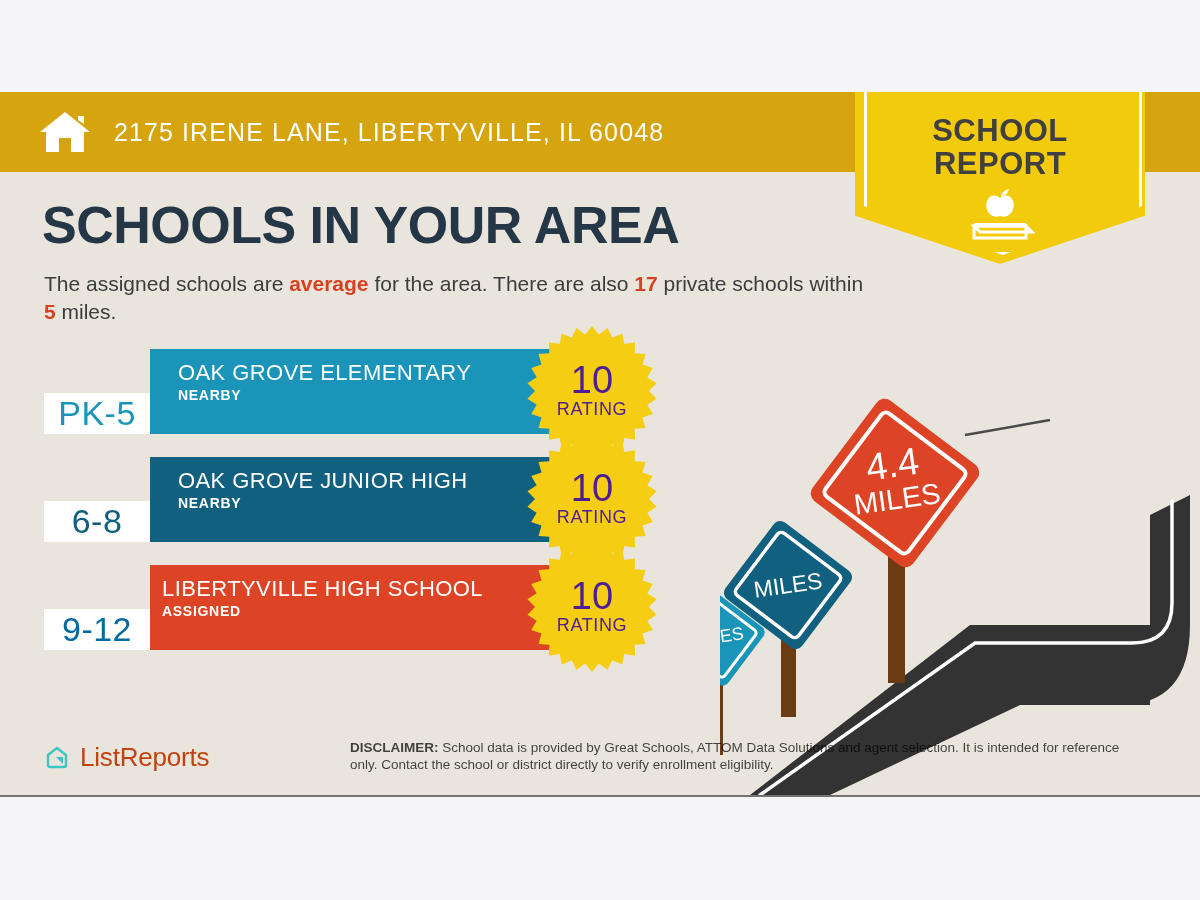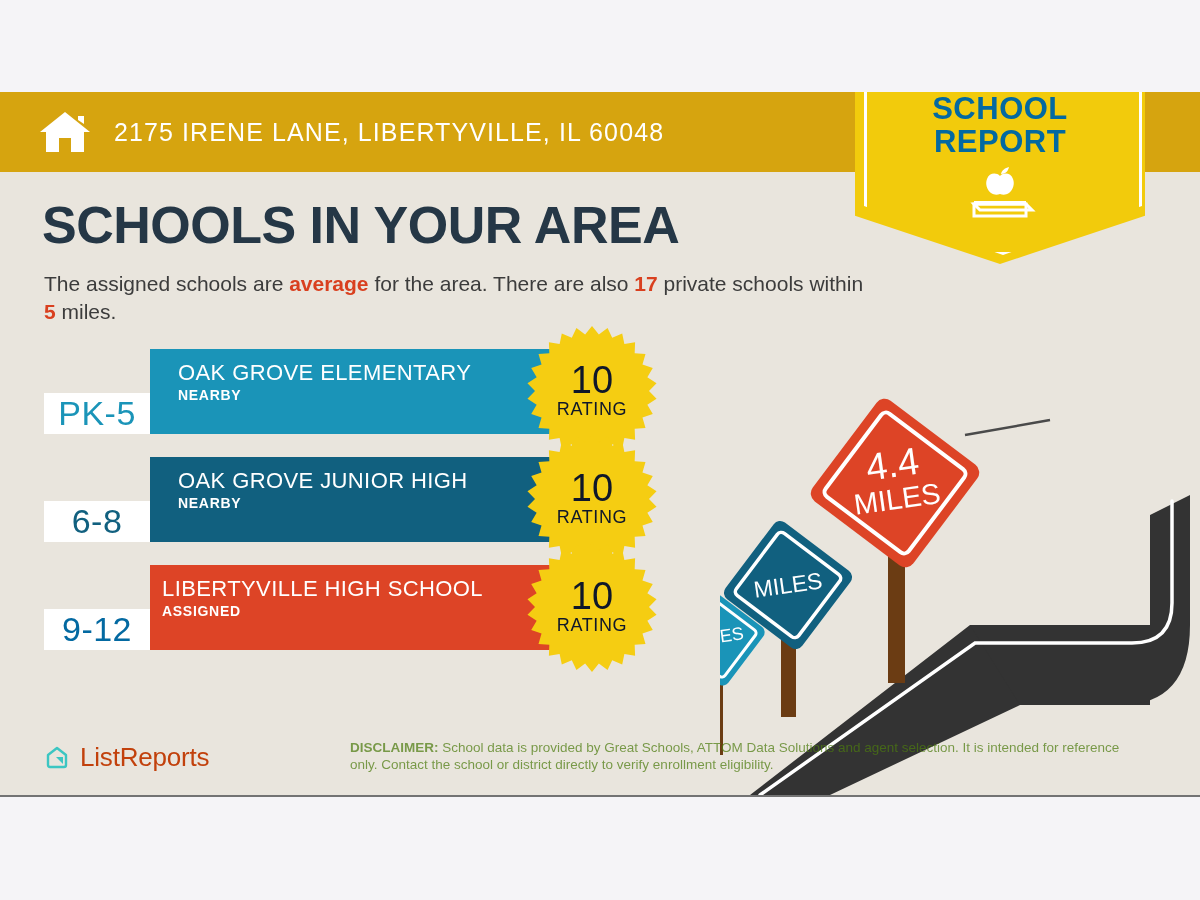--- a/index.html
+++ b/index.html
@@ -79,21 +79,22 @@
     height: 166px;
     border: 3px solid #ffffff;
     border-top: none;
     -webkit-clip-path: polygon(0 0, 100% 0, 100% 71%, 50% 100%, 0 71%);
     clip-path: polygon(0 0, 100% 0, 100% 71%, 50% 100%, 0 71%);
     background: transparent;
     pointer-events: none;
   }
   .ribbon-title {
     position: relative;
-    color: #0369a1;
+    padding-top: 22px;
+    color: #404040;
     font-size: 31px;
     font-weight: 700;
     line-height: 33px;
     letter-spacing: 0.5px;
   }
   .ribbon-title span { display: block; }
   .ribbon-icon {
     position: relative;
     margin: 6px auto 0;
     width: 86px;
@@ -185,21 +186,21 @@
   .seal-text {
     position: absolute;
     left: 0;
     top: 0;
     width: 132px;
     height: 132px;
     display: flex;
     flex-direction: column;
     align-items: center;
     justify-content: center;
-    color: #0f172a;
+    color: #4c1d95;
     pointer-events: none;
   }
   .seal-num { font-size: 38px; font-weight: 400; line-height: 36px; }
   .seal-label { font-size: 18px; font-weight: 400; letter-spacing: 0.6px; margin-top: 1px; }
 
   
   .scene {
     position: absolute;
     right: 0;
     bottom: 0;
@@ -223,21 +224,21 @@
     font-size: 26px;
     color: #c2410c;
     font-weight: 400;
     letter-spacing: -0.2px;
   }
   .disclaimer {
     position: absolute;
     left: 350px;
     bottom: 22px;
     width: 790px;
-    color: #4d7c0f;
+    color: #000000;
     opacity: 0.72;
     font-size: 13.5px;
     line-height: 17px;
     z-index: 4;
   }
   .disclaimer b { font-weight: 700; }
 </style>
 </head>
 <body>
 

